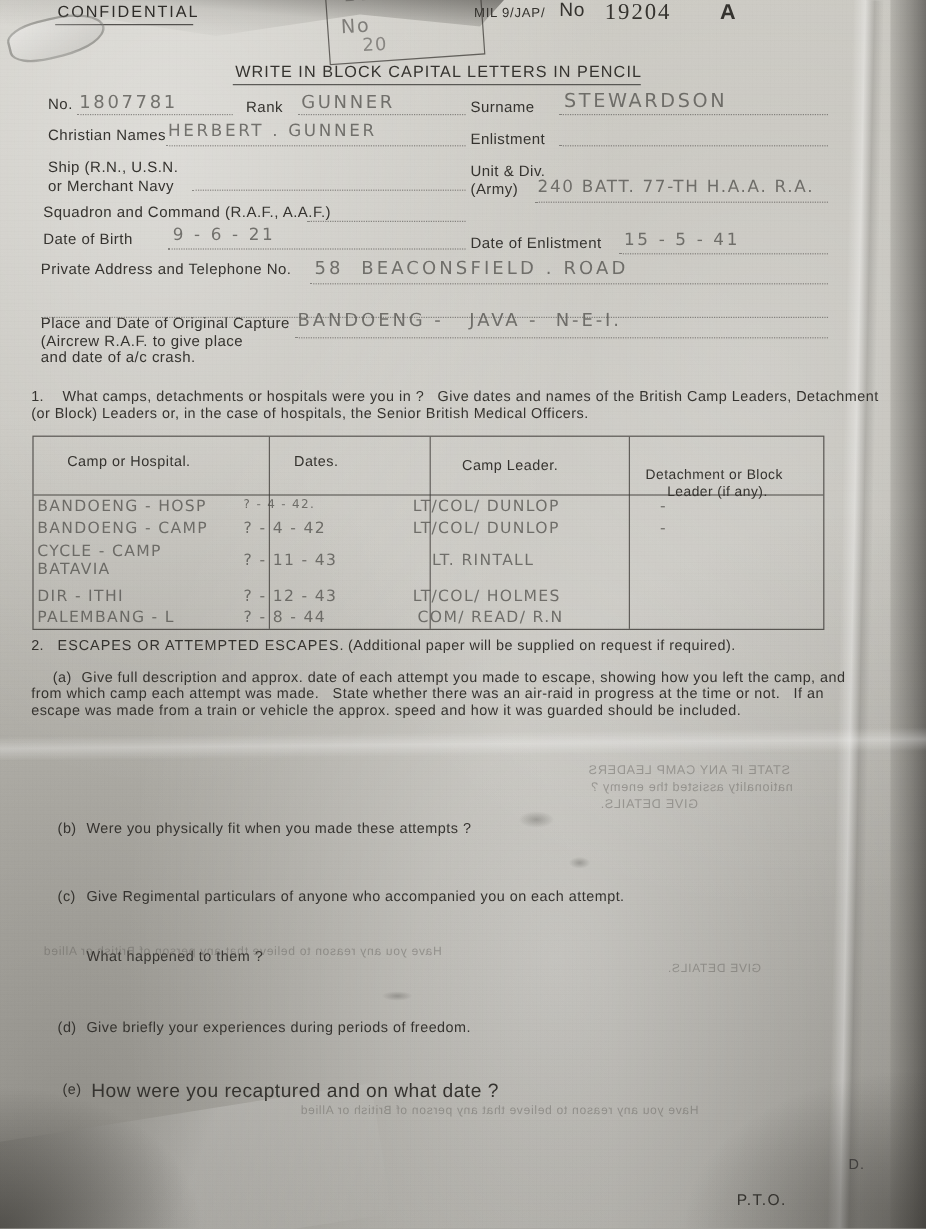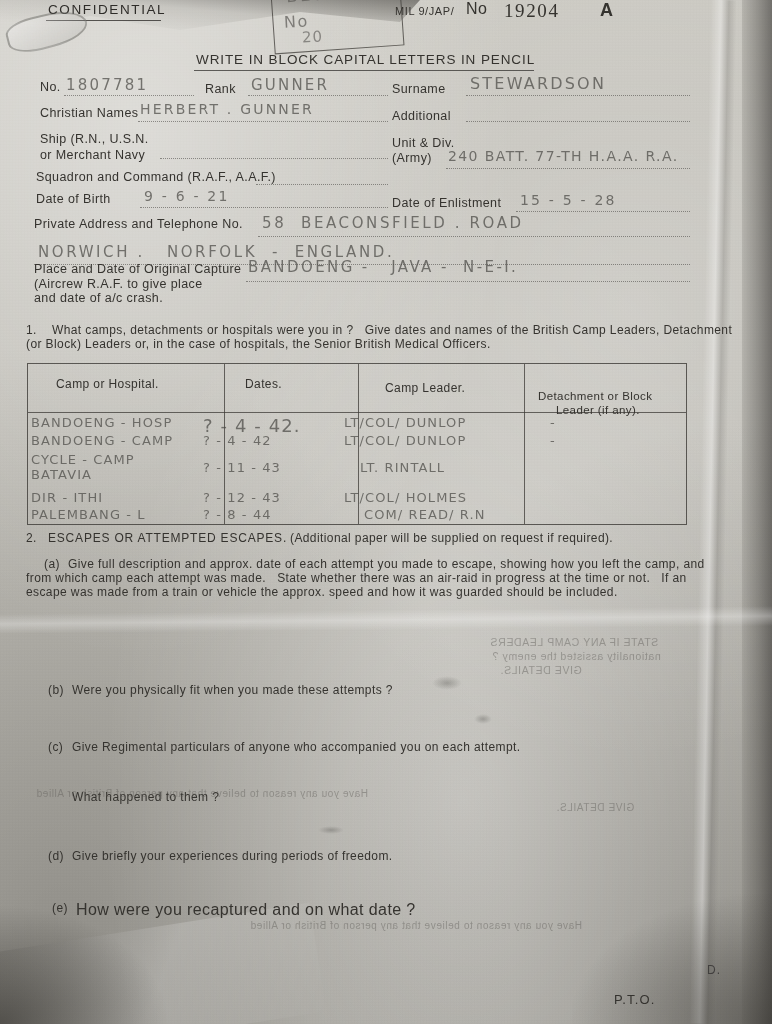--- a/index.html
+++ b/index.html
@@ -273,47 +273,46 @@
     <div class="dots" style="left:248px; top:95px; width:140px;"></div>
 
     <div class="print" style="left:392px; top:82px; font-size:12.5px;">Surname</div>
     <div class="hand" style="left:470px; top:74px; font-size:16px;">STEWARDSON</div>
     <div class="dots" style="left:466px; top:95px; width:224px;"></div>
 
     <div class="print" style="left:40px; top:106px; font-size:12.5px;">Christian Names</div>
     <div class="hand" style="left:140px; top:101px; font-size:14px;">HERBERT . GUNNER</div>
     <div class="dots" style="left:138px; top:121px; width:250px;"></div>
 
-    <div class="print" style="left:392px; top:109px; font-size:12.5px;">Additional</div>
+    <div class="print" style="left:392px; top:109px; font-size:12.5px;">Enlistment</div>
     <div class="dots" style="left:466px; top:121px; width:224px;"></div>
 
     <div class="print" style="left:40px; top:132px; font-size:12.5px;text-align:right;">Ship (R.N., U.S.N.</div>
     <div class="print" style="left:40px; top:148px; font-size:12.5px;">or Merchant Navy</div>
     <div class="dots" style="left:160px; top:158px; width:228px;"></div>
 
     <div class="print" style="left:392px; top:136px; font-size:12.5px;">Unit &amp; Div.</div>
     <div class="print" style="left:392px; top:151px; font-size:12.5px;">(Army)</div>
     <div class="hand" style="left:448px; top:148px; font-size:14px; letter-spacing:1.4px;">240 BATT. 77-TH H.A.A. R.A.</div>
     <div class="dots" style="left:446px; top:168px; width:244px;"></div>
 
     <div class="print" style="left:36px; top:170px; font-size:12.5px;">Squadron and Command (R.A.F., A.A.F.)</div>
     <div class="dots" style="left:256px; top:184px; width:132px;"></div>
 
     <div class="print" style="left:36px; top:192px; font-size:12.5px;">Date of Birth</div>
     <div class="hand" style="left:144px; top:188px; font-size:14px;">9 - 6 - 21</div>
     <div class="dots" style="left:140px; top:207px; width:248px;"></div>
 
     <div class="print" style="left:392px; top:196px; font-size:12.5px;">Date of Enlistment</div>
-    <div class="hand" style="left:520px; top:192px; font-size:14px;">15 - 5 - 28</div>
+    <div class="hand" style="left:520px; top:192px; font-size:14px;">15 - 5 - 41</div>
     <div class="dots" style="left:516px; top:211px; width:174px;"></div>
 
     <div class="print" style="left:34px; top:217px; font-size:12.5px;">Private Address and Telephone No.</div>
     <div class="hand" style="left:262px; top:214px; font-size:15px; letter-spacing:2.6px;">58  BEACONSFIELD . ROAD</div>
     <div class="dots" style="left:258px; top:236px; width:432px;"></div>
-    <div class="hand" style="left:38px; top:243px; font-size:15px; letter-spacing:2.6px;">NORWICH .   NORFOLK  -  ENGLAND.</div>
     <div class="dots" style="left:34px; top:264px; width:656px;"></div>
 
     <div class="print" style="left:34px; top:262px; font-size:12.5px;">Place and Date of Original Capture</div>
     <div class="hand" style="left:248px; top:258px; font-size:15px; letter-spacing:2.4px;">BANDOENG -   JAVA -  N-E-I.</div>
     <div class="dots" style="left:246px; top:281px; width:444px;"></div>
     <div class="print" style="left:34px; top:277px; font-size:12.5px;">(Aircrew R.A.F. to give place</div>
     <div class="print" style="left:34px; top:291px; font-size:12.5px;">and date of a/c crash.</div>
 
     <div class="print qnum" style="left:26px; top:323px;">1.</div>
     <div class="print" style="left:52px; top:323px; font-size:12px;">What camps, detachments or hospitals were you in ?   Give dates and names of the British Camp Leaders, Detachment</div>
@@ -326,41 +325,41 @@
       <div class="tline" style="left:0; top:48px; width:658px; height:1.2px;"></div>
     </div>
 
     <div class="print" style="left:56px; top:377px; font-size:12px;">Camp or Hospital.</div>
     <div class="print" style="left:245px; top:377px; font-size:12px;">Dates.</div>
     <div class="print" style="left:385px; top:381px; font-size:12px;">Camp Leader.</div>
     <div class="print" style="left:538px; top:390px; font-size:11.5px;">Detachment or Block</div>
     <div class="print" style="left:556px; top:404px; font-size:11.5px;">Leader (if any).</div>
 
     <div class="hand" style="left:31px; top:415px; font-size:13px; letter-spacing:1.1px;">BANDOENG - HOSP</div>
-    <div class="hand" style="left:203px; top:415px; font-size:18px; letter-spacing:1.1px;">? - 4 - 42.</div>
+    <div class="hand" style="left:203px; top:415px; font-size:10px; letter-spacing:1.1px;">? - 4 - 42.</div>
     <div class="hand" style="left:344px; top:415px; font-size:13px; letter-spacing:1.1px;">LT/COL/ DUNLOP</div>
     <div class="hand" style="left:550px; top:415px; font-size:13px;">-</div>
 
     <div class="hand" style="left:31px; top:433px; font-size:13px; letter-spacing:1.1px;">BANDOENG - CAMP</div>
     <div class="hand" style="left:203px; top:433px; font-size:13px; letter-spacing:1.1px;">? - 4 - 42</div>
     <div class="hand" style="left:344px; top:433px; font-size:13px; letter-spacing:1.1px;">LT/COL/ DUNLOP</div>
     <div class="hand" style="left:550px; top:433px; font-size:13px;">-</div>
 
     <div class="hand" style="left:31px; top:452px; font-size:13px; letter-spacing:1.1px;">CYCLE - CAMP
 BATAVIA</div>
     <div class="hand" style="left:203px; top:460px; font-size:13px; letter-spacing:1.1px;">? - 11 - 43</div>
     <div class="hand" style="left:360px; top:460px; font-size:13px; letter-spacing:1.1px;">LT. RINTALL</div>
 
     <div class="hand" style="left:31px; top:490px; font-size:13px; letter-spacing:1.1px;">DIR - ITHI</div>
     <div class="hand" style="left:203px; top:490px; font-size:13px; letter-spacing:1.1px;">? - 12 - 43</div>
     <div class="hand" style="left:344px; top:490px; font-size:13px; letter-spacing:1.1px;">LT/COL/ HOLMES</div>
 
     <div class="hand" style="left:31px; top:507px; font-size:13px; letter-spacing:1.1px;">PALEMBANG - L</div>
     <div class="hand" style="left:203px; top:507px; font-size:13px; letter-spacing:1.1px;">? - 8 - 44</div>
-    <div class="hand" style="left:364px; top:507px; font-size:13px; letter-spacing:1.1px;">COM/ READ/ R.N</div>
+    <div class="hand" style="left:348px; top:507px; font-size:13px; letter-spacing:1.1px;">COM/ READ/ R.N</div>
 
     <div class="print qnum" style="left:26px; top:531px;">2.</div>
     <div class="print" style="left:48px; top:531px; font-size:12px; letter-spacing:0.8px;">ESCAPES OR ATTEMPTED ESCAPES.</div>
     <div class="print" style="left:290px; top:531px; font-size:12px;">(Additional paper will be supplied on request if required).</div>
 
     <div class="print" style="left:44px; top:557px; font-size:12px;">(a)</div>
     <div class="print" style="left:26px; top:571px; font-size:12px;">from which camp each attempt was made.   State whether there was an air-raid in progress at the time or not.   If an</div>
     <div class="print" style="left:68px; top:557px; font-size:12px;">Give full description and approx. date of each attempt you made to escape, showing how you left the camp, and</div>
     <div class="print" style="left:26px; top:585px; font-size:12px;">escape was made from a train or vehicle the approx. speed and how it was guarded should be included.</div>
 

